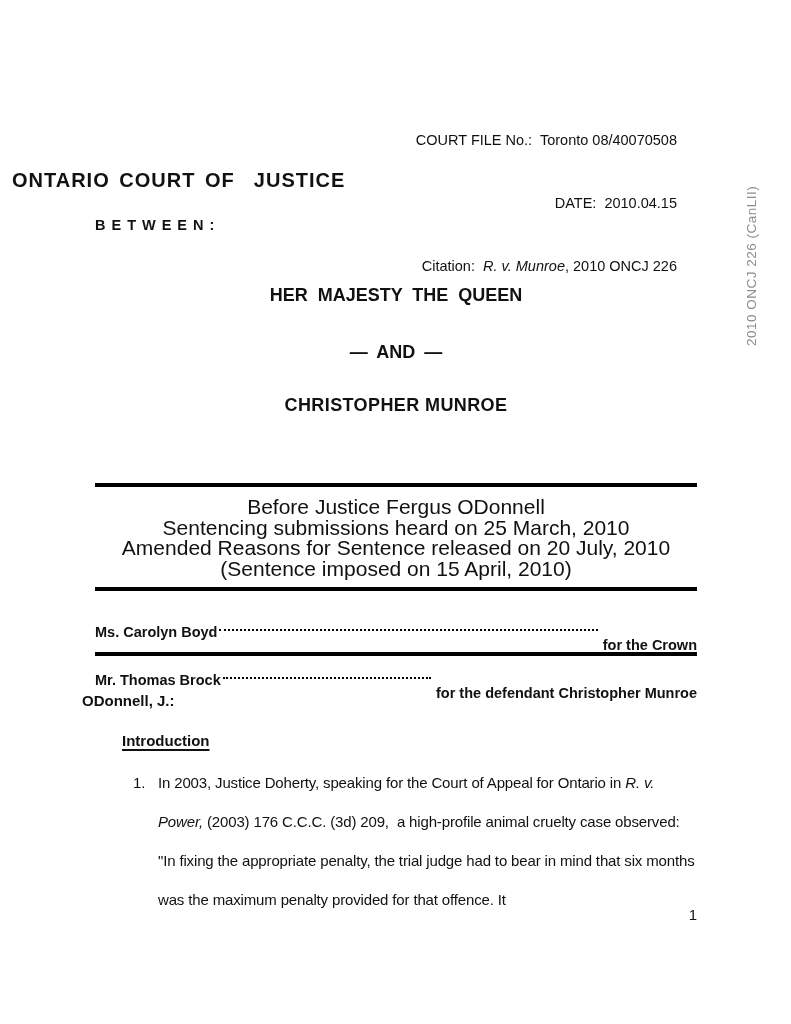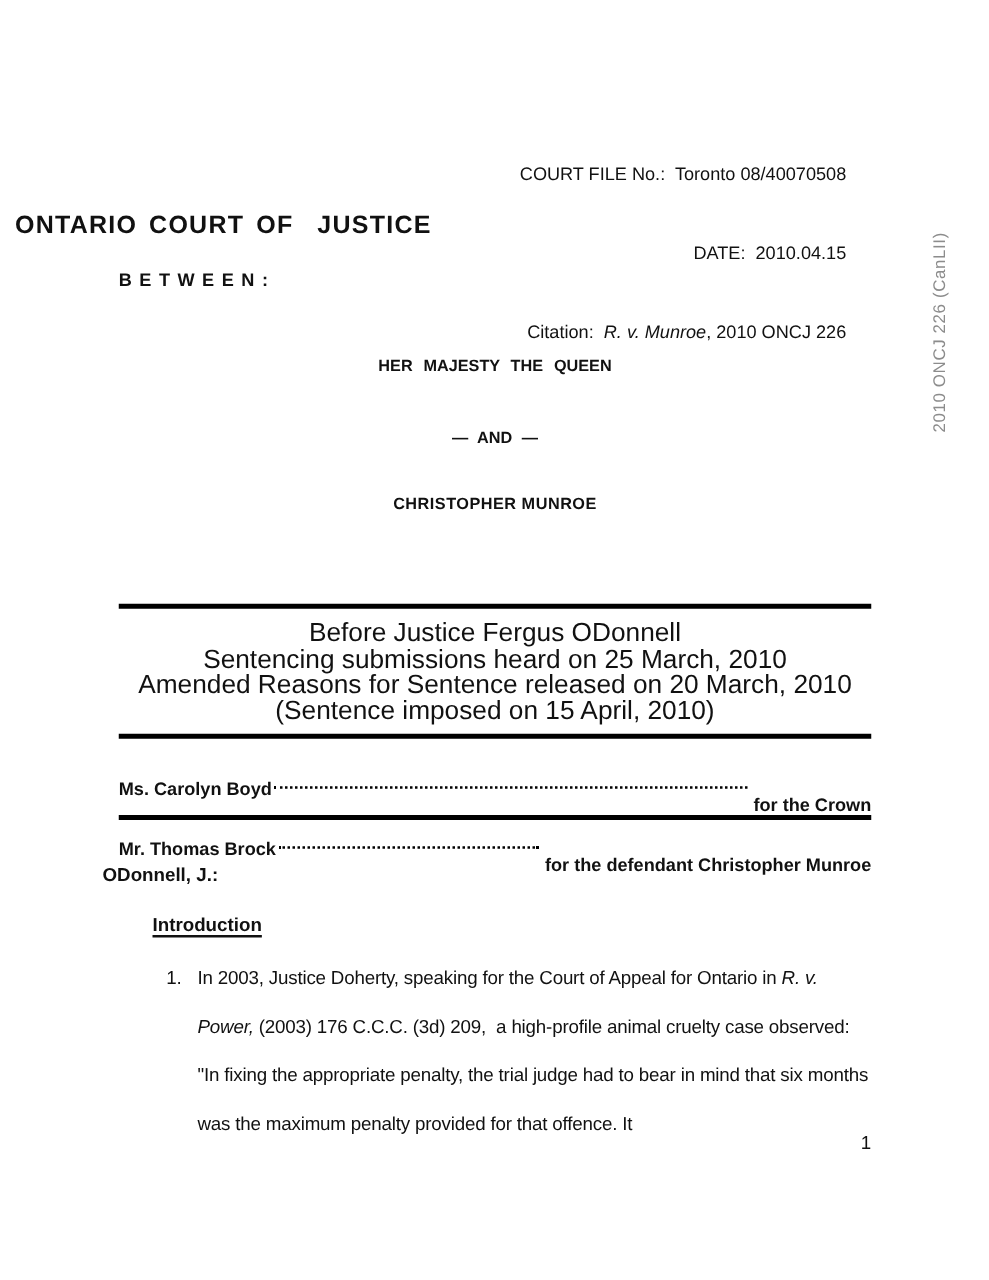--- a/index.html
+++ b/index.html
@@ -26,21 +26,21 @@
     white-space:nowrap;
   }
   .court-title{
     position:absolute;top:169px;left:12px;width:100%;text-align:left;
     font-size:20px;font-weight:bold;letter-spacing:1px;word-spacing:3px;white-space:pre;
   }
   .between{
     position:absolute;top:217px;left:95px;
     font-size:14.5px;font-weight:bold;letter-spacing:6px;
   }
-  .party{position:absolute;left:95px;width:602px;text-align:center;font-weight:bold;font-size:13px;}
+  .party{position:absolute;left:95px;width:602px;text-align:center;font-weight:bold;font-size:18px;}
   .party-crown{top:285px;word-spacing:5px;}
   .party-sep{top:342px;word-spacing:4px;}
   .party-def{top:395px;letter-spacing:.4px;}
 
   .rule{position:absolute;left:95px;width:602px;height:4px;background:#000;}
   .rule-1{top:483px;}
   .rule-2{top:587px;}
   .rule-3{top:652px;}
 
   .hearing{
@@ -85,21 +85,21 @@
 
   <div class="party party-crown">HER MAJESTY THE QUEEN</div>
   <div class="party party-def">CHRISTOPHER MUNROE</div>
   <div class="party party-sep">— AND —</div>
 
   <div class="rule rule-1"></div>
 
   <div class="hearing">
     <div>Before Justice Fergus ODonnell</div>
     <div>Sentencing submissions heard on 25 March, 2010</div>
-    <div>Amended Reasons for Sentence released on 20 March, 2010</div>
+    <div>Amended Reasons for Sentence released on 20 July, 2010</div>
     <div>(Sentence imposed on 15 April, 2010)</div>
   </div>
 
   <div class="rule rule-2"></div>
 
   <div class="counsel">
     <div class="counsel-row">
       <span class="counsel-name">Ms. Carolyn Boyd</span>
       <span class="leader"></span>
       <span class="counsel-role">for the Crown</span>

